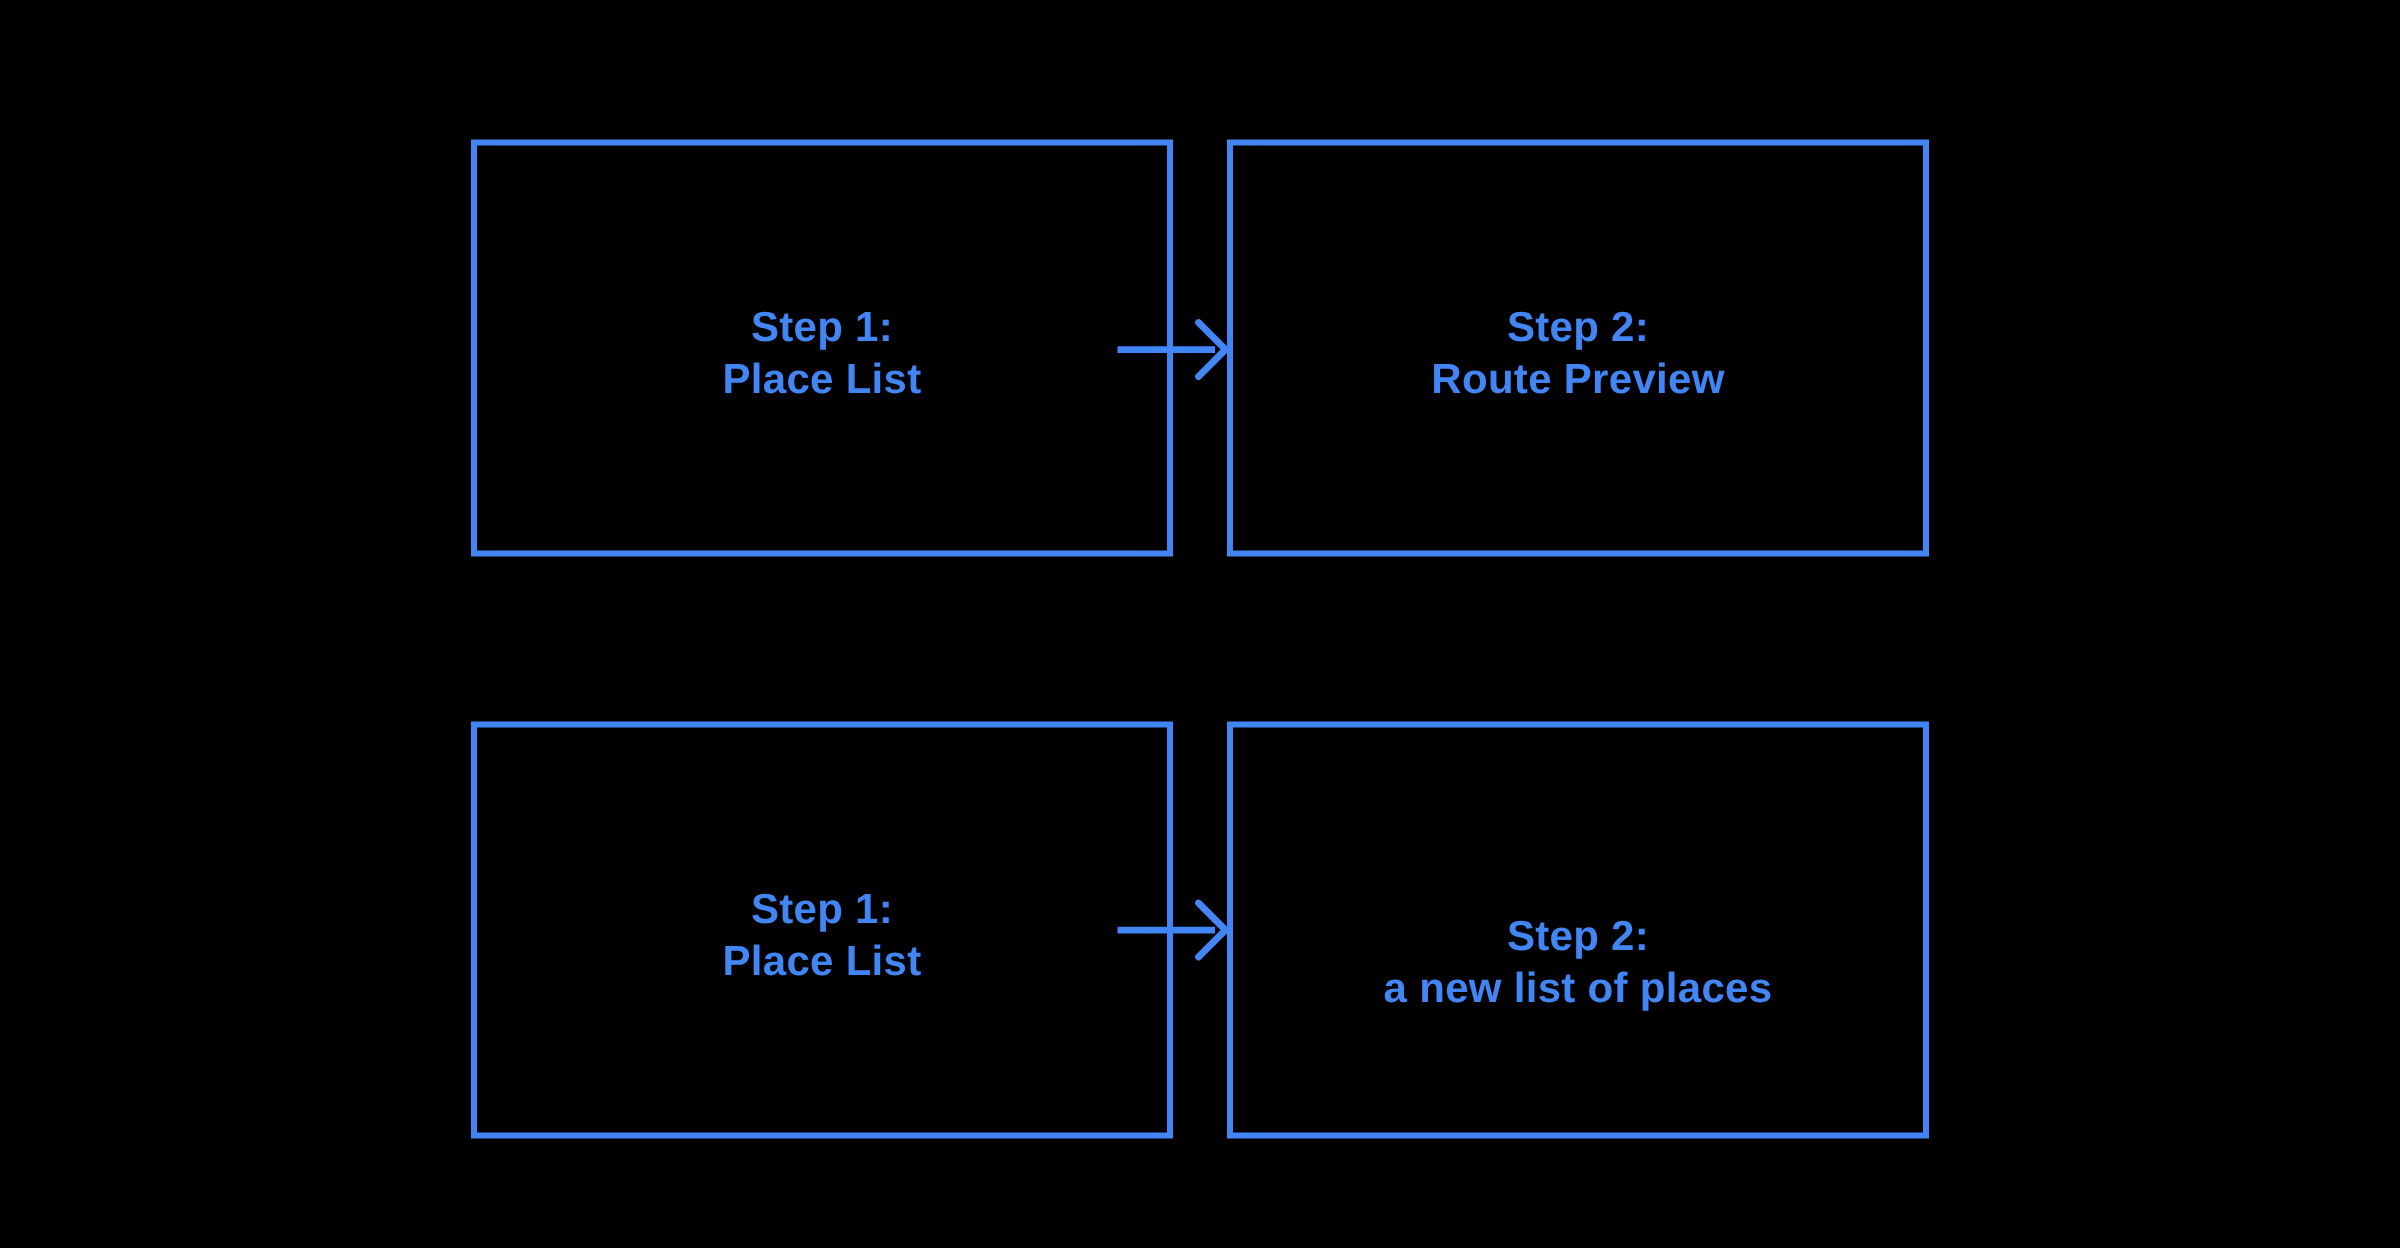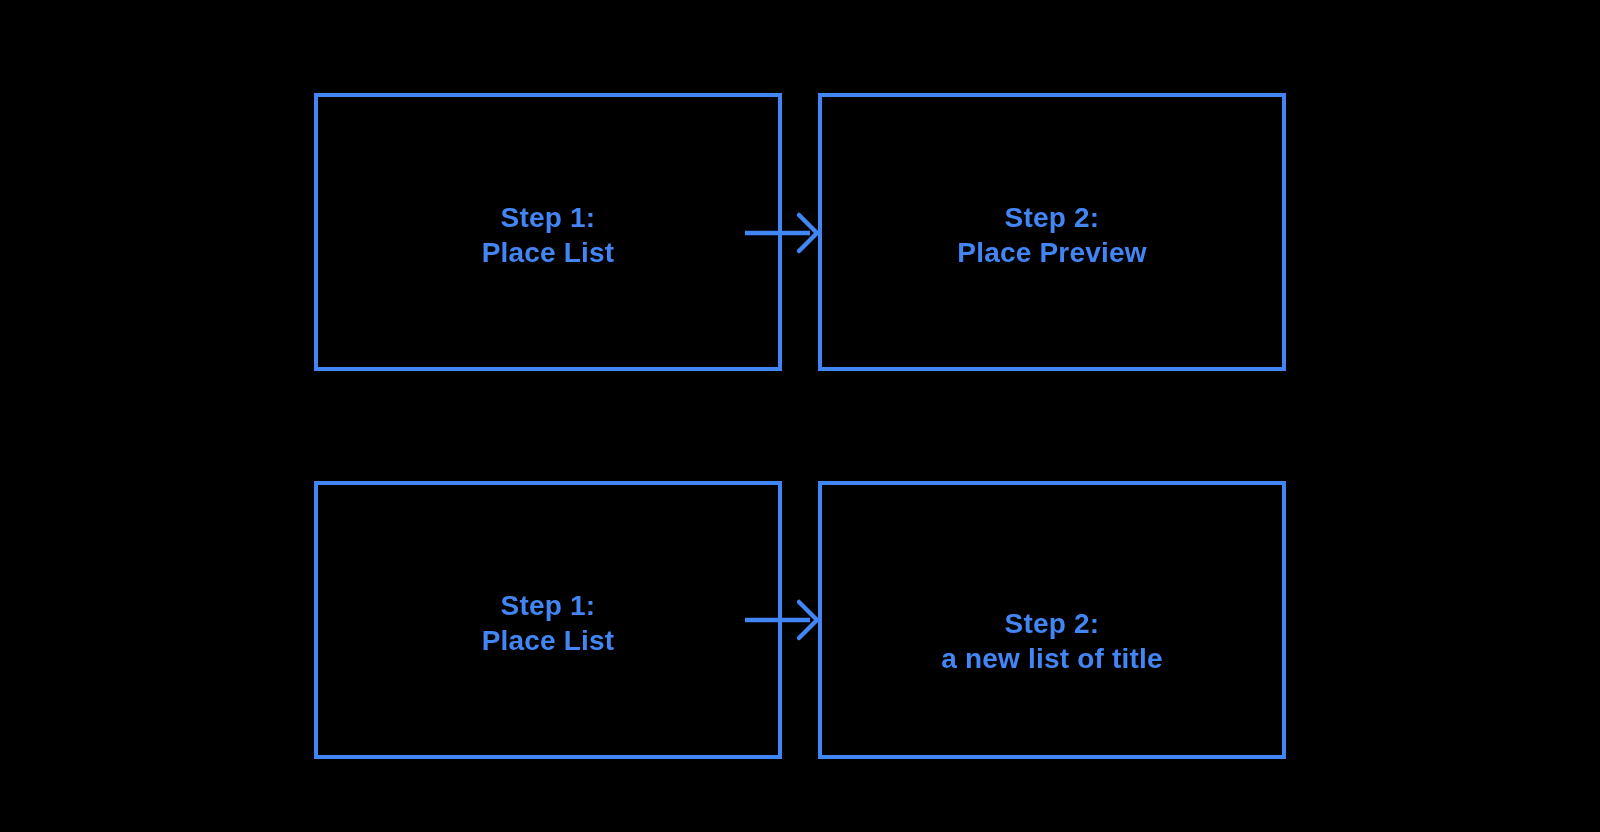--- a/index.html
+++ b/index.html
@@ -78,36 +78,36 @@
   </div>
 
   <svg class="arrow arrow-1" viewBox="0 0 82 46" xmlns="http://www.w3.org/2000/svg">
     <line x1="5" y1="23" x2="70" y2="23"></line>
     <polyline points="59,5 77,23 59,41"></polyline>
   </svg>
 
   <div class="node node-2">
     <div class="node-label">
       <div>Step 2:</div>
-      <div>Place Preview</div>
+      <div>Route Preview</div>
     </div>
   </div>
 
   <div class="node node-3">
     <div class="node-label">
       <div>Step 1:</div>
       <div>Place List</div>
     </div>
   </div>
 
   <svg class="arrow arrow-2" viewBox="0 0 82 46" xmlns="http://www.w3.org/2000/svg">
     <line x1="5" y1="23" x2="70" y2="23"></line>
     <polyline points="59,5 77,23 59,41"></polyline>
   </svg>
 
   <div class="node node-4">
     <div class="node-label">
       <div>Step 2:</div>
-      <div>a new list of title</div>
+      <div>a new list of places</div>
     </div>
   </div>
 
 </div>
 
 </body></html>

